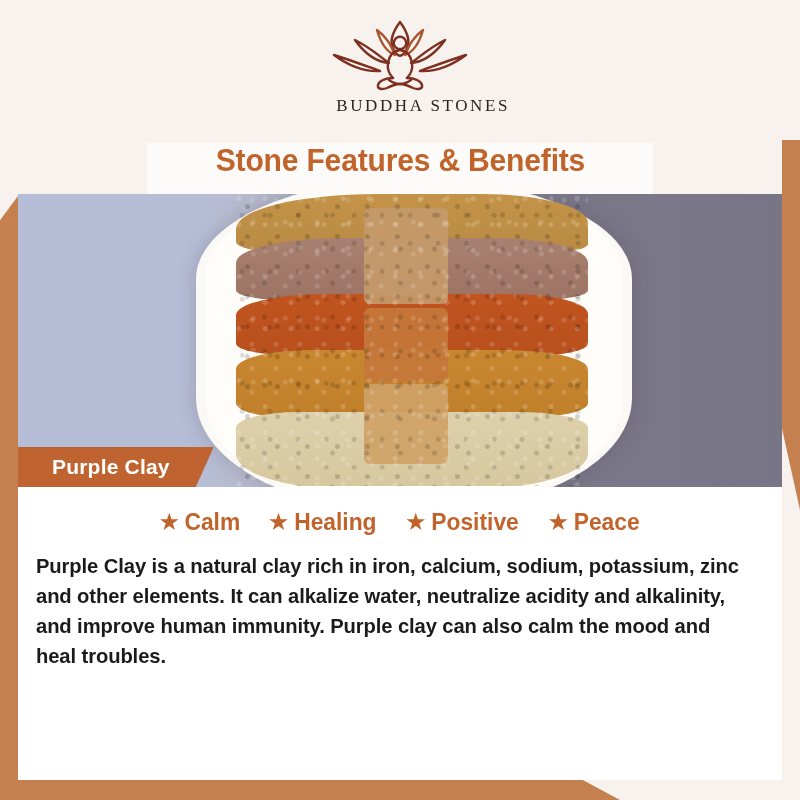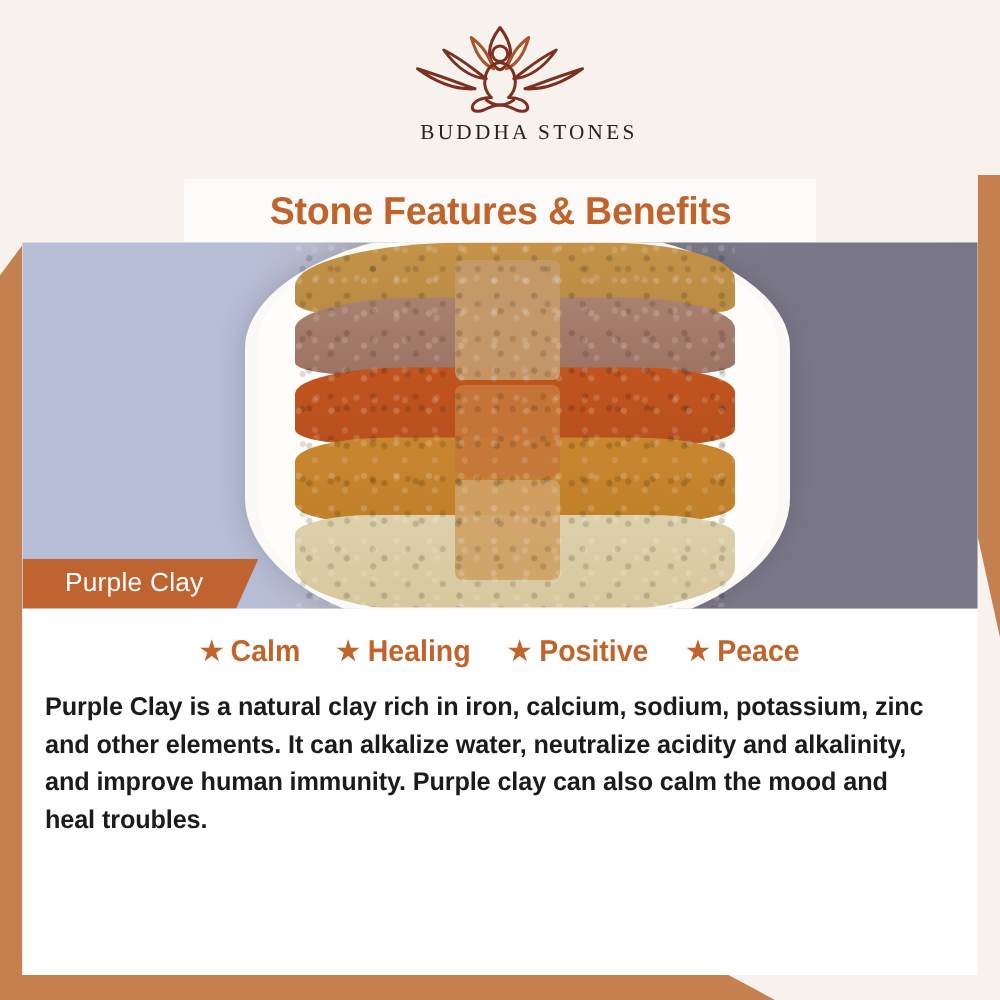--- a/index.html
+++ b/index.html
@@ -83,21 +83,21 @@
 
   
   .title-banner {
     position: absolute;
     top: 143px;
     left: 147px;
     width: 506px;
     height: 51px;
     background: #fdfbf9;
     display: flex;
-    align-items: center;
+    align-items: flex-start;
     justify-content: center;
   }
   .title-text {
     font-family: "Liberation Sans Narrow", "Liberation Sans", sans-serif;
     font-size: 31px;
     font-weight: bold;
     color: #c1642c;
     letter-spacing: -0.2px;
     transform: scaleX(0.97);
     white-space: nowrap;
@@ -186,21 +186,21 @@
     height: 40px;
     padding: 0 44px 0 34px;
     background: #bf6430;
     display: flex;
     align-items: center;
     clip-path: polygon(0 0, 100% 0, calc(100% - 18px) 100%, 0 100%);
   }
   .name-tag-text {
     font-family: "Liberation Sans", sans-serif;
     font-size: 21px;
-    font-weight: normal;
+    font-weight: bold;
     color: #ffffff;
     letter-spacing: 0.2px;
     white-space: nowrap;
   }
 
   
   .content {
     position: absolute;
     top: 487px;
     left: 18px;

